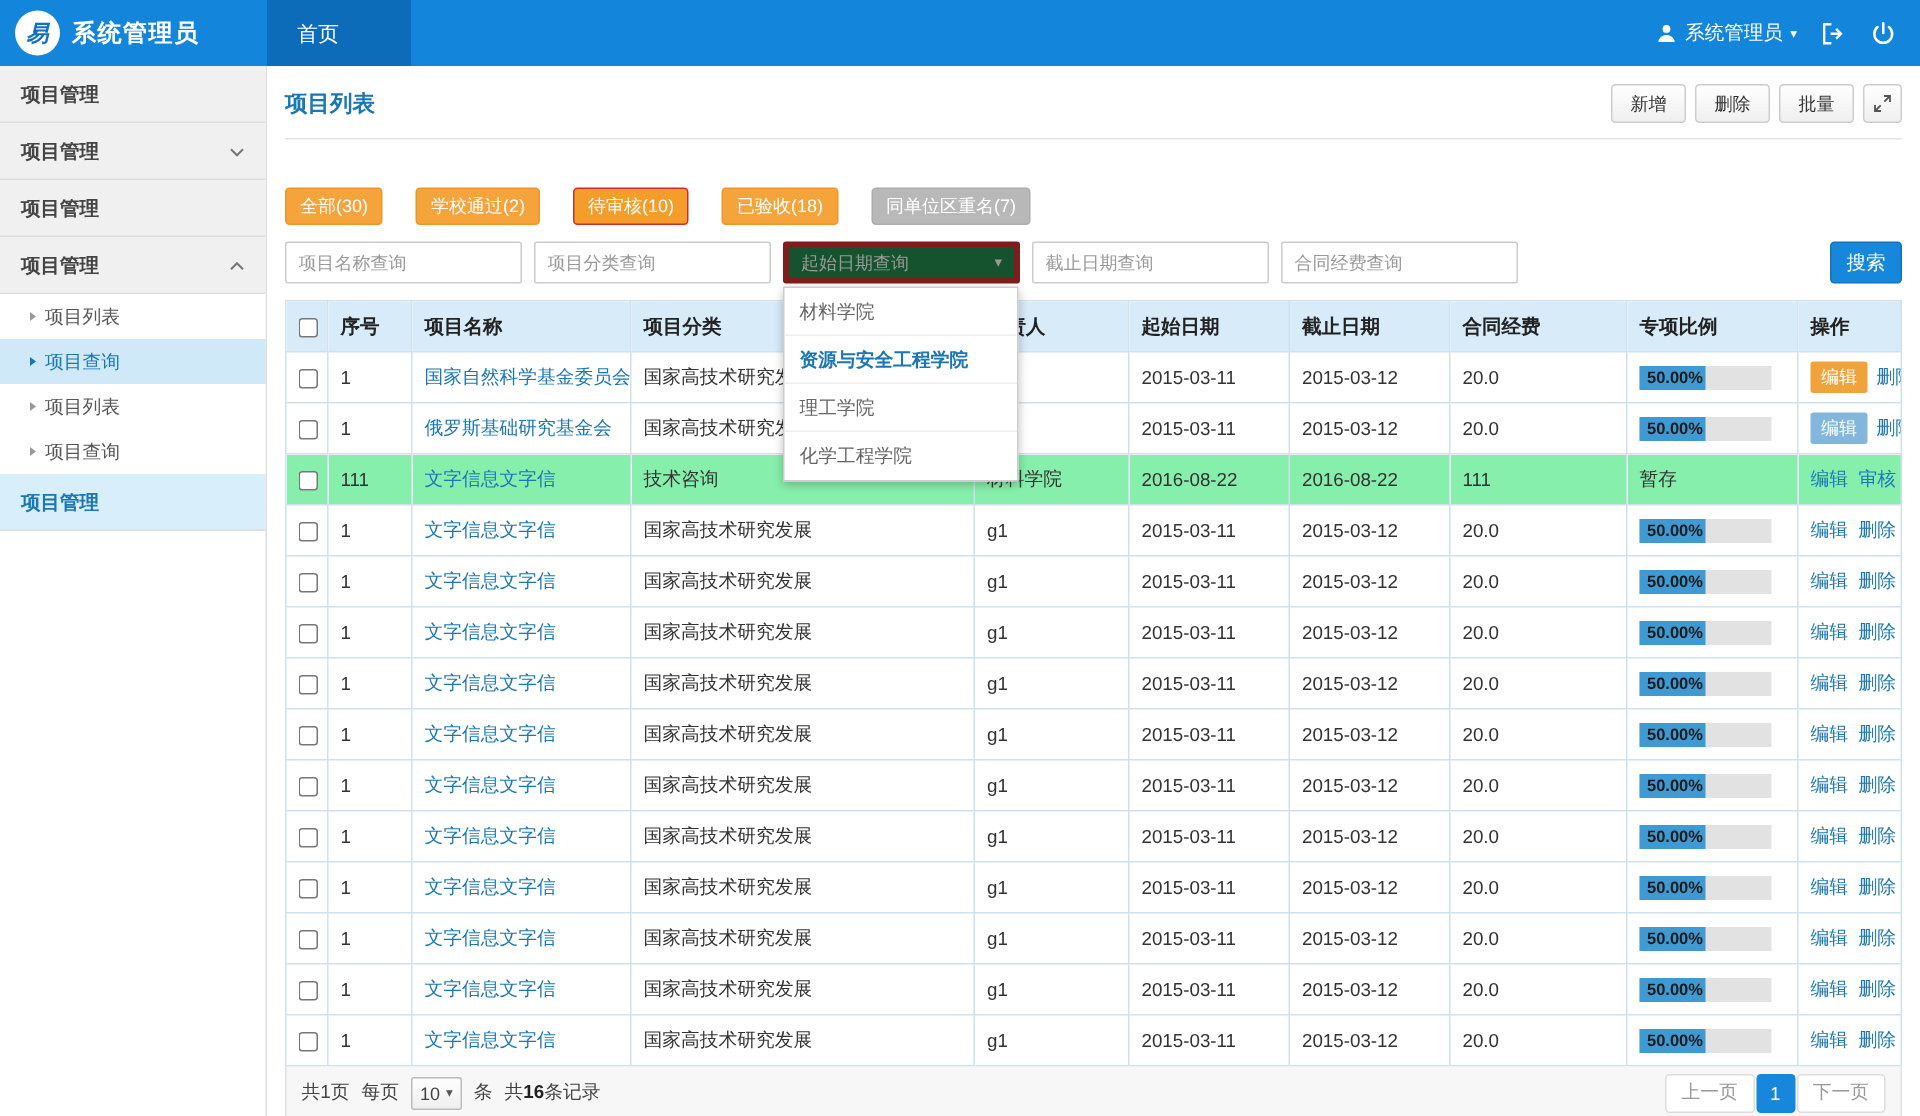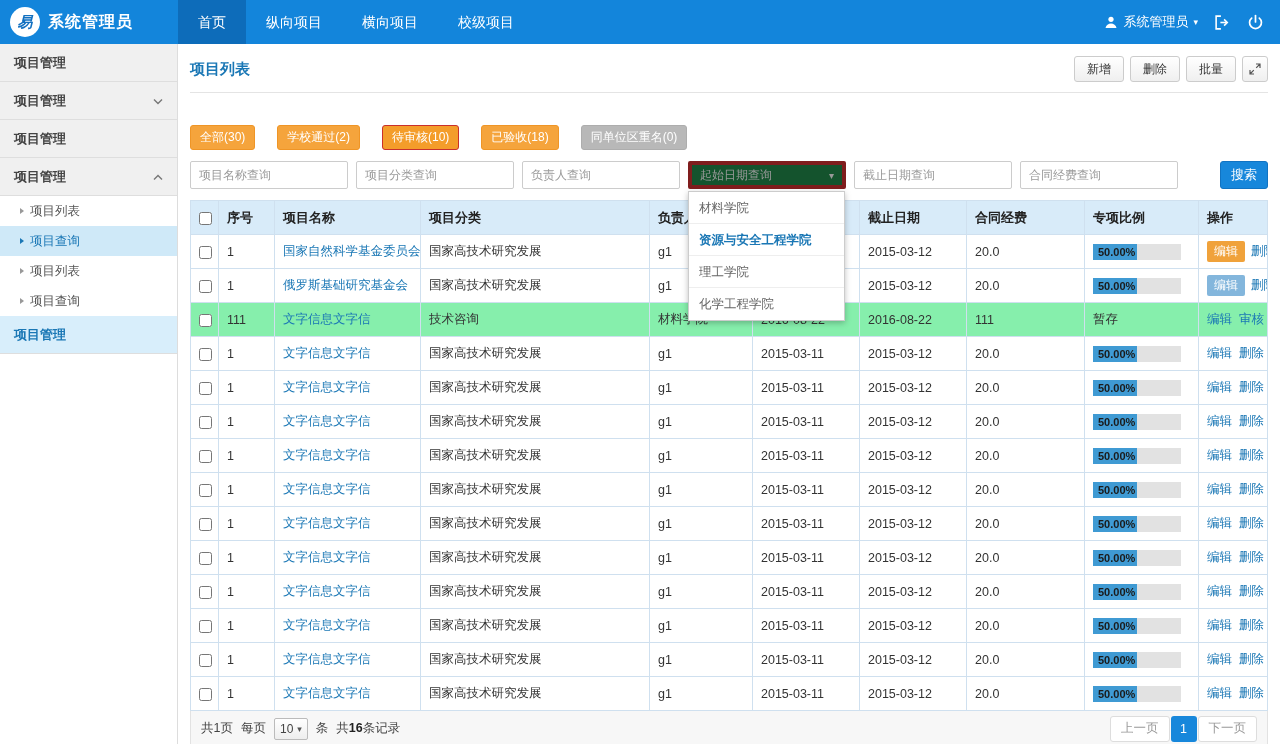--- a/index.html
+++ b/index.html
@@ -6,21 +6,21 @@
   html,body { width:1280px; height:744px; overflow:hidden; }
   body { font-family:"Liberation Sans","DejaVu Sans",sans-serif; font-size:13px; color:#333; background:#fff; }
   .app { display:flex; flex-direction:column; height:100%; }
 
   
   .topbar { flex:0 0 44px; height:44px; background:#1385db; display:flex; align-items:center; color:#fff; }
   .brand { width:178px; flex:0 0 178px; display:flex; align-items:center; gap:8px; padding-left:10px; }
   .logo { width:30px; height:30px; border-radius:50%; background:#fff; display:flex; align-items:center; justify-content:center; }
   .logo span { color:#1270c0; font-family:"DejaVu Serif",serif; font-style:italic; font-weight:bold; font-size:15px; }
   .app-title { font-size:16px; font-weight:bold; letter-spacing:1px; white-space:nowrap; }
-  .topnav { display:flex; height:100%; }
+  .topnav { display:flex; height:100%;flex-direction:column; }
   .nav-item { padding:0 20px; line-height:44px; font-size:14px; cursor:pointer; white-space:nowrap; }
   .nav-item.active { background:#0d6cba; }
   .top-right { margin-left:auto; display:flex; align-items:center; gap:16px; padding-right:16px; }
   .user { display:flex; align-items:center; gap:5px; cursor:pointer; white-space:nowrap; }
   .user .caret { font-size:9px; }
   .tb-icon { display:flex; cursor:pointer; }
 
   
   .body { flex:1; display:flex; overflow:hidden; }
   .sidebar { width:178px; flex:0 0 178px; background:#fff; border-right:1px solid #ddd; }
@@ -181,27 +181,26 @@
               </svg>
           </button>
         </div>
       </div>
 
       <div class="filters">
           <span class="badge orange">全部(30)</span>
           <span class="badge orange">学校通过(2)</span>
           <span class="badge orange-selected">待审核(10)</span>
           <span class="badge orange">已验收(18)</span>
-          <span class="badge gray">同单位区重名(0)</span>
+          <span class="badge gray">同单位区重名(7)</span>
         </div>
 
       <div class="search-row">
           <input class="s-input" type="text" placeholder="项目名称查询" style="">
           <input class="s-input" type="text" placeholder="项目分类查询" style="">
-          <input class="s-input" type="text" placeholder="负责人查询" style="">
           <div class="select-wrap">
             <div class="select-box">
               <span class="ph">起始日期查询</span>
               <span class="caret">▾</span>
             </div>
             <div class="dropdown">
               <div class="dd-opt">材料学院</div>
               <div class="dd-opt hl">资源与安全工程学院</div>
               <div class="dd-opt">理工学院</div>
               <div class="dd-opt">化学工程学院</div>

